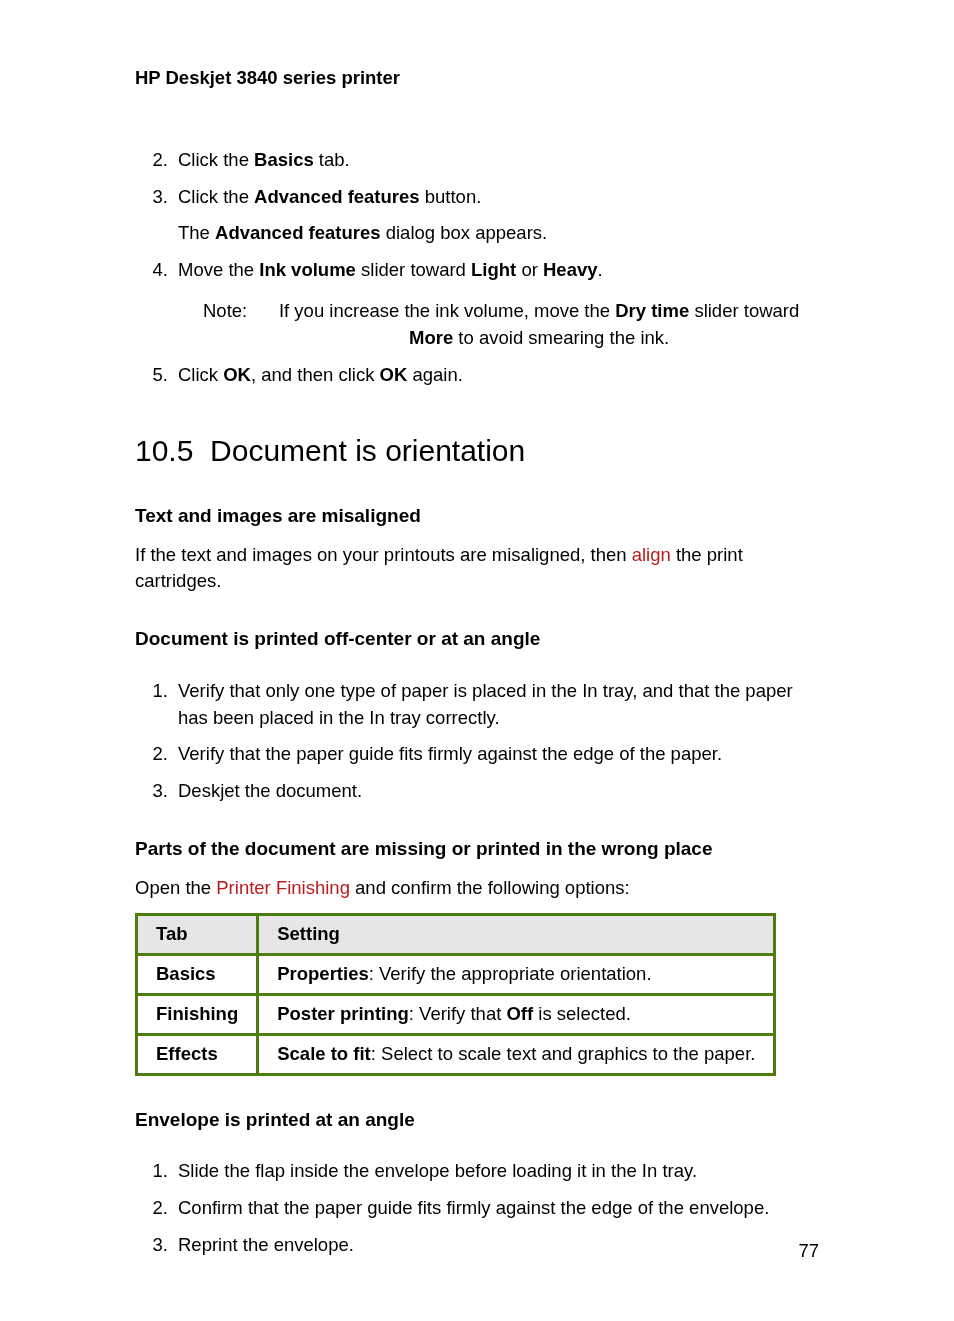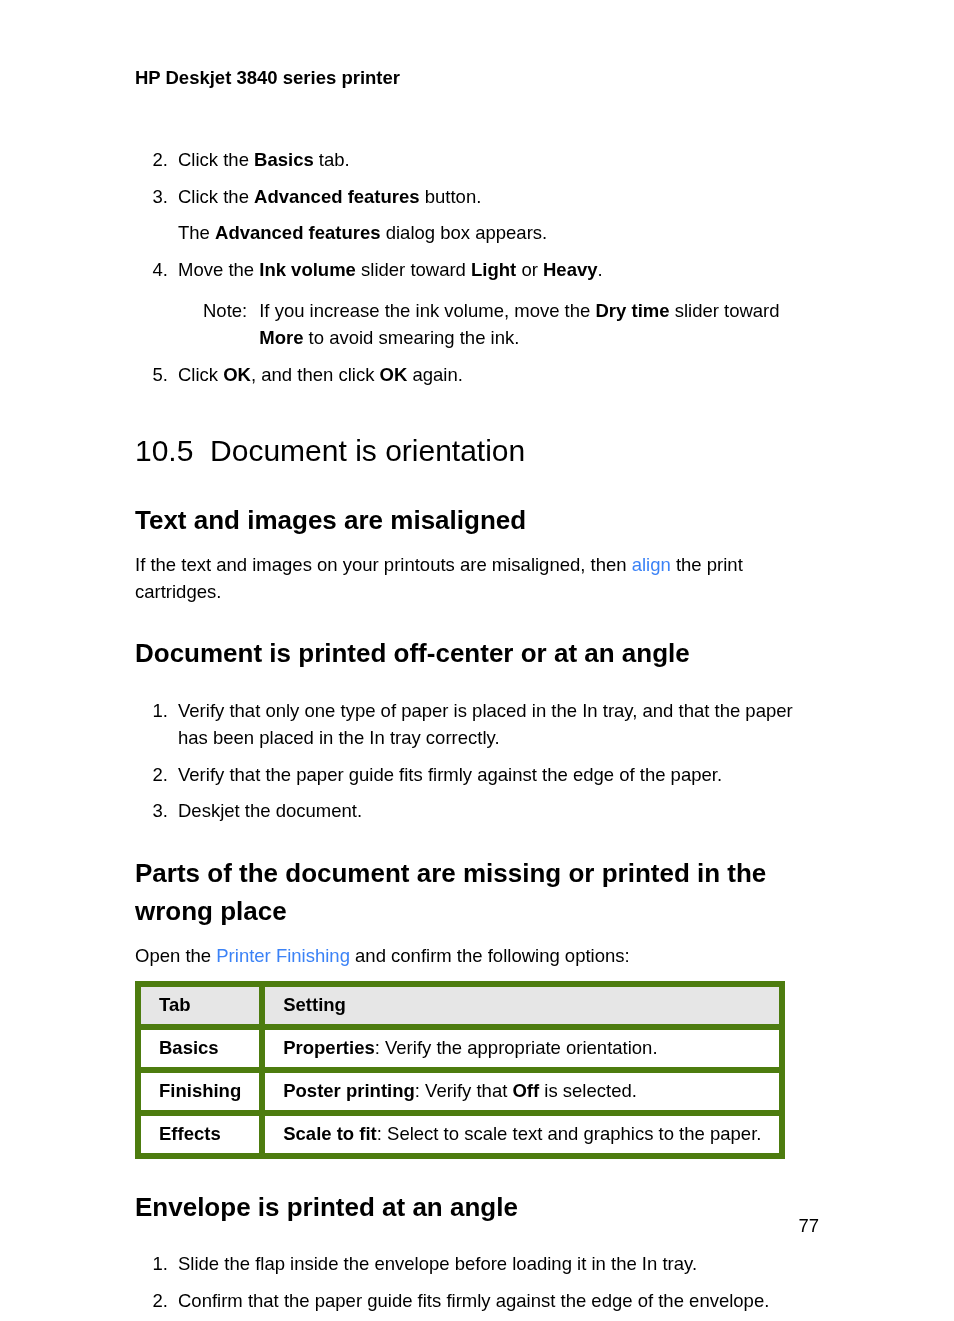--- a/index.html
+++ b/index.html
@@ -16,21 +16,21 @@
       font-size: 18.5px;
       margin-bottom: 55px;
       font-weight: bold;
     }
     h1 {
       font-size: 30px;
       font-weight: normal;
       margin: 40px 0 25px 0;
     }
     h2 {
-      font-size: 26px;
+      font-size: 19px;
       font-weight: bold;
       margin: 30px 0 12px 0;
     }
     ol {
       padding-left: 38px;
       margin: 25px 0;
     }
     ol li {
       margin-bottom: 10px;
       padding-left: 5px;
@@ -42,41 +42,41 @@
     }
     .note-block {
       margin-left: 68px;
       margin-top: 14px;
       margin-bottom: 10px;
     }
     .note-row { display: flex; gap: 12px; }
     .note-label { flex: 0 0 auto; }
     .note-text { flex: 1; }
     p { margin: 10px 0; }
-    a.link { color: #3b82f6; text-decoration: none; }
+    a.link { color: #b91c1c; text-decoration: none; }
     table {
       border-collapse: collapse;
       margin-top: 12px;
       margin-bottom: 8px;
     }
     table th, table td {
-      border: 6px solid #4d7c0f;
+      border: 3px solid #4d7c0f;
       padding: 5px 18px;
       text-align: left;
       vertical-align: top;
       font-size: 18.5px;
     }
     table th {
       background: #e6e6e6;
       font-weight: bold;
     }
     .col-tab { font-weight: bold; }
     .page-num {
       position: fixed;
-      bottom: 81px;
+      bottom: 56px;
       right: 135px;
       font-size: 18.5px;
     }
     b { font-weight: bold; }
   </style>
 </head>
 <body>
 
 <div class="header">HP Deskjet 3840 series printer</div>
 
@@ -85,21 +85,21 @@
     <span>Click the </span><b>Basics</b><span> tab.</span>
   </li>
   <li>
     <span>Click the </span><b>Advanced features</b><span> button.</span>
     <div class="sub-text" style="margin-left:0;">
       <span>The </span><b>Advanced features</b><span> dialog box appears.</span>
     </div>
   </li>
   <li>
     <span>Move the </span><b>Ink volume</b><span> slider toward </span><b>Light</b><span> or </span><b>Heavy</b><span>.</span>
-    <div class="note-block" style="margin-left:25px;">
+    <div class="note-block" style="margin-left:25px;text-align:center;">
       <div class="note-row">
         <div class="note-label">Note:</div>
         <div class="note-text">
           <span>If you increase the ink volume, move the </span><b>Dry time</b><span> slider toward </span><b>More</b><span> to avoid smearing the ink.</span>
         </div>
       </div>
     </div>
   </li>
   <li>
     <span>Click </span><b>OK</b><span>, and then click </span><b>OK</b><span> again.</span>

